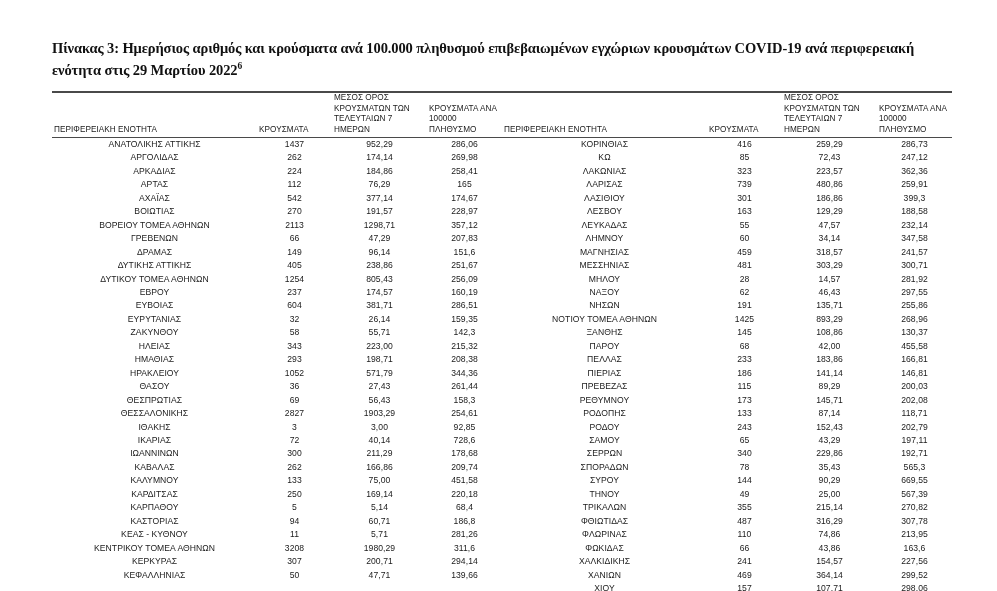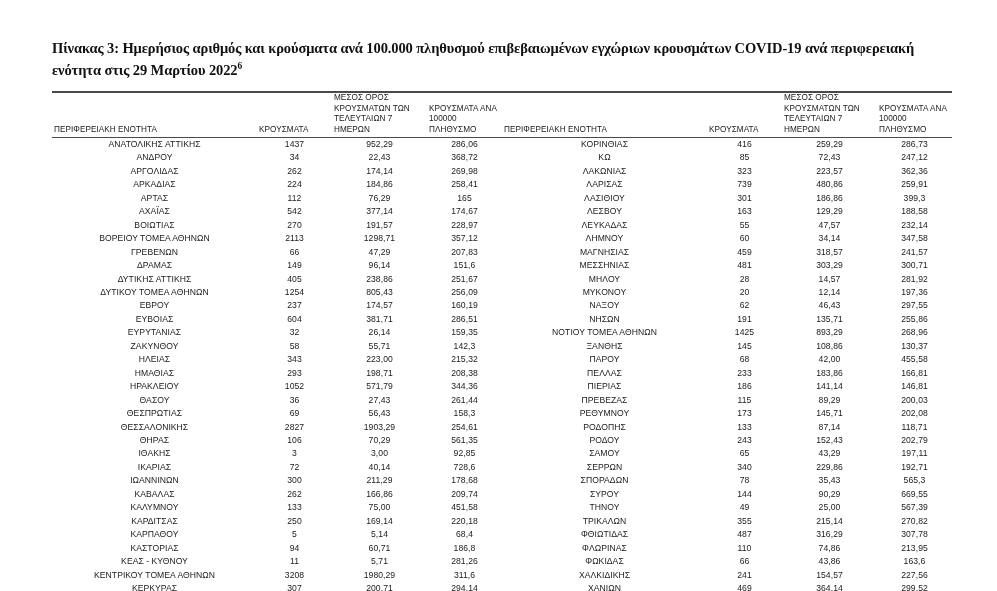--- a/index.html
+++ b/index.html
@@ -120,26 +120,20 @@
           </tr>
         </thead>
         <tbody id="left-body">
             <tr>
               <td>ΑΝΑΤΟΛΙΚΗΣ ΑΤΤΙΚΗΣ</td>
               <td>1437</td>
               <td>952,29</td>
               <td>286,06</td>
             </tr>
             <tr>
-              <td>ΑΝΔΡΟΥ</td>
-              <td>34</td>
-              <td>22,43</td>
-              <td>368,72</td>
-            </tr>
-            <tr>
               <td>ΑΡΓΟΛΙΔΑΣ</td>
               <td>262</td>
               <td>174,14</td>
               <td>269,98</td>
             </tr>
             <tr>
               <td>ΑΡΚΑΔΙΑΣ</td>
               <td>224</td>
               <td>184,86</td>
               <td>258,41</td>
@@ -244,26 +238,20 @@
               <td>ΘΕΣΠΡΩΤΙΑΣ</td>
               <td>69</td>
               <td>56,43</td>
               <td>158,3</td>
             </tr>
             <tr>
               <td>ΘΕΣΣΑΛΟΝΙΚΗΣ</td>
               <td>2827</td>
               <td>1903,29</td>
               <td>254,61</td>
-            </tr>
-            <tr>
-              <td>ΘΗΡΑΣ</td>
-              <td>106</td>
-              <td>70,29</td>
-              <td>561,35</td>
             </tr>
             <tr>
               <td>ΙΘΑΚΗΣ</td>
               <td>3</td>
               <td>3,00</td>
               <td>92,85</td>
             </tr>
             <tr>
               <td>ΙΚΑΡΙΑΣ</td>
               <td>72</td>
@@ -418,26 +406,20 @@
               <td>303,29</td>
               <td>300,71</td>
             </tr>
             <tr>
               <td>ΜΗΛΟΥ</td>
               <td>28</td>
               <td>14,57</td>
               <td>281,92</td>
             </tr>
             <tr>
-              <td>ΜΥΚΟΝΟΥ</td>
-              <td>20</td>
-              <td>12,14</td>
-              <td>197,36</td>
-            </tr>
-            <tr>
               <td>ΝΑΞΟΥ</td>
               <td>62</td>
               <td>46,43</td>
               <td>297,55</td>
             </tr>
             <tr>
               <td>ΝΗΣΩΝ</td>
               <td>191</td>
               <td>135,71</td>
               <td>255,86</td>

